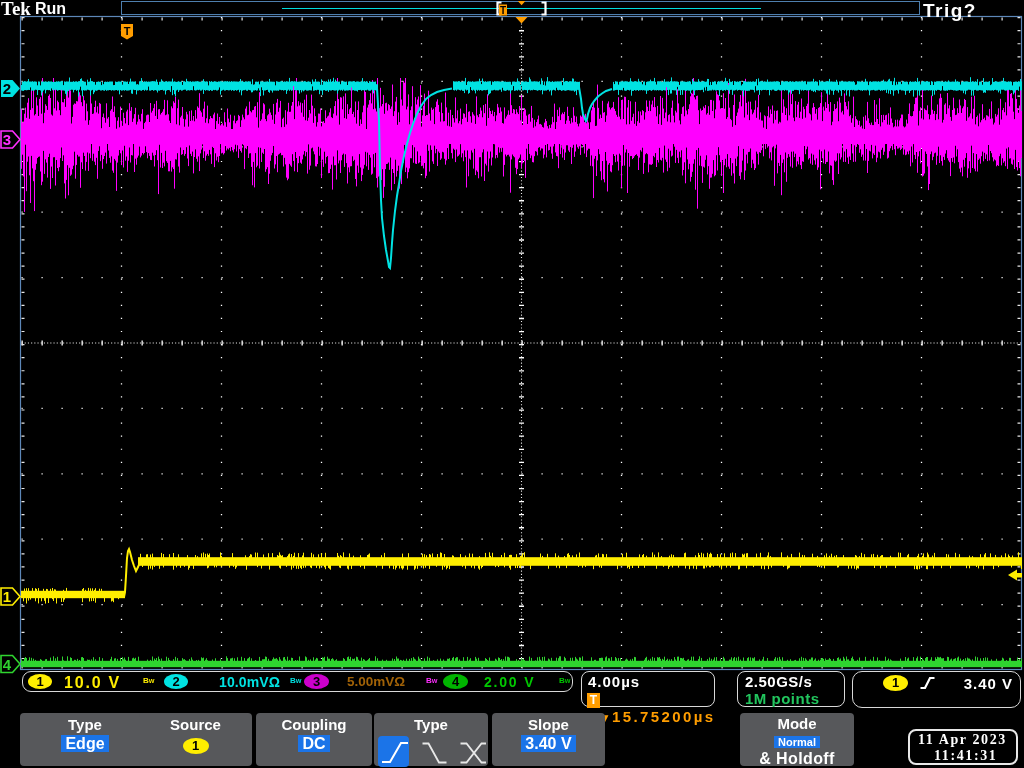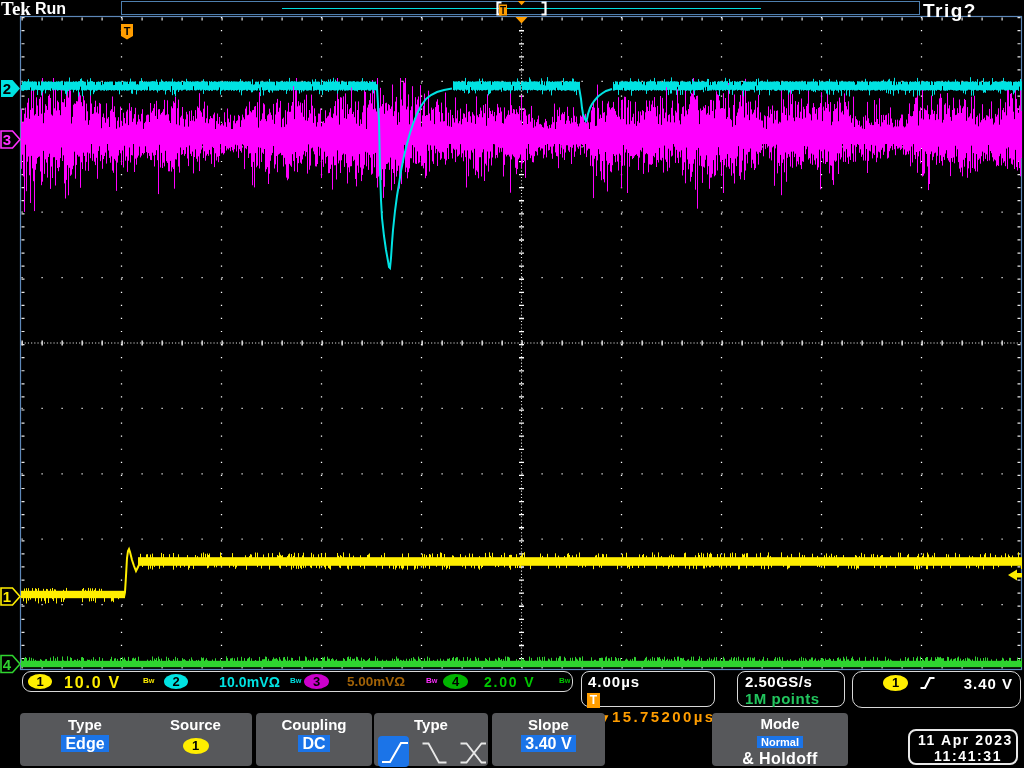--- a/index.html
+++ b/index.html
@@ -124,20 +124,20 @@
     <rect x="0" y="0" width="31" height="31" rx="4" fill="#1b74e8"></rect>
     <path d="M4 26h8l11 -19h7" stroke="#fff" stroke-width="2" fill="none"></path>
     <path d="M44.5 7.5h6l10.5 19h7.5" stroke="#e8e8e8" stroke-width="1.8" fill="none"></path>
     <path d="M82.5 7.5h6l15 19h6.5M82.5 26.5h6l15 -19h6.5" stroke="#e8e8e8" stroke-width="1.8" fill="none"></path>
   </svg>
 </div>
 <div class="btn" style="left:492px; width:113px;">
   <div class="t">Slope</div>
   <div style="margin-top:2px;"><span class="hl" style="font-size:16px;">3.40 V</span></div>
 </div>
-<div class="btn" style="left:712px; width:136px;">
+<div class="btn" style="left:740px; width:114px;">
   <div class="t" style="margin-top:2px;">Mode</div>
   <div style="margin-top:0px;"><span class="hl" style="font-size:11px;">Normal</span></div>
   <div style="margin-top:0px; font-size:16px; letter-spacing:0.4px;">&amp; Holdoff</div>
 </div>
-<div class="abs" style="left:908px; top:729px; width:110px; height:36px; border:2px solid #e8e8e8; border-radius:8px; background:#000; color:#fff; text-align:left; z-index:2;">
+<div class="abs" style="left:908px; top:729px; width:110px; height:36px; border:2px solid #e8e8e8; border-radius:8px; background:#000; color:#fff; text-align:left; z-index:2;font-family:Liberation Serif, serif;">
   <div style="font-size:14px; letter-spacing:1.6px; margin-top:1px; padding-left:8px;">11 Apr 2023</div>
   <div style="font-size:14px; letter-spacing:1.6px; padding-left:24px;">11:41:31</div>
 </div>
 </body></html>

